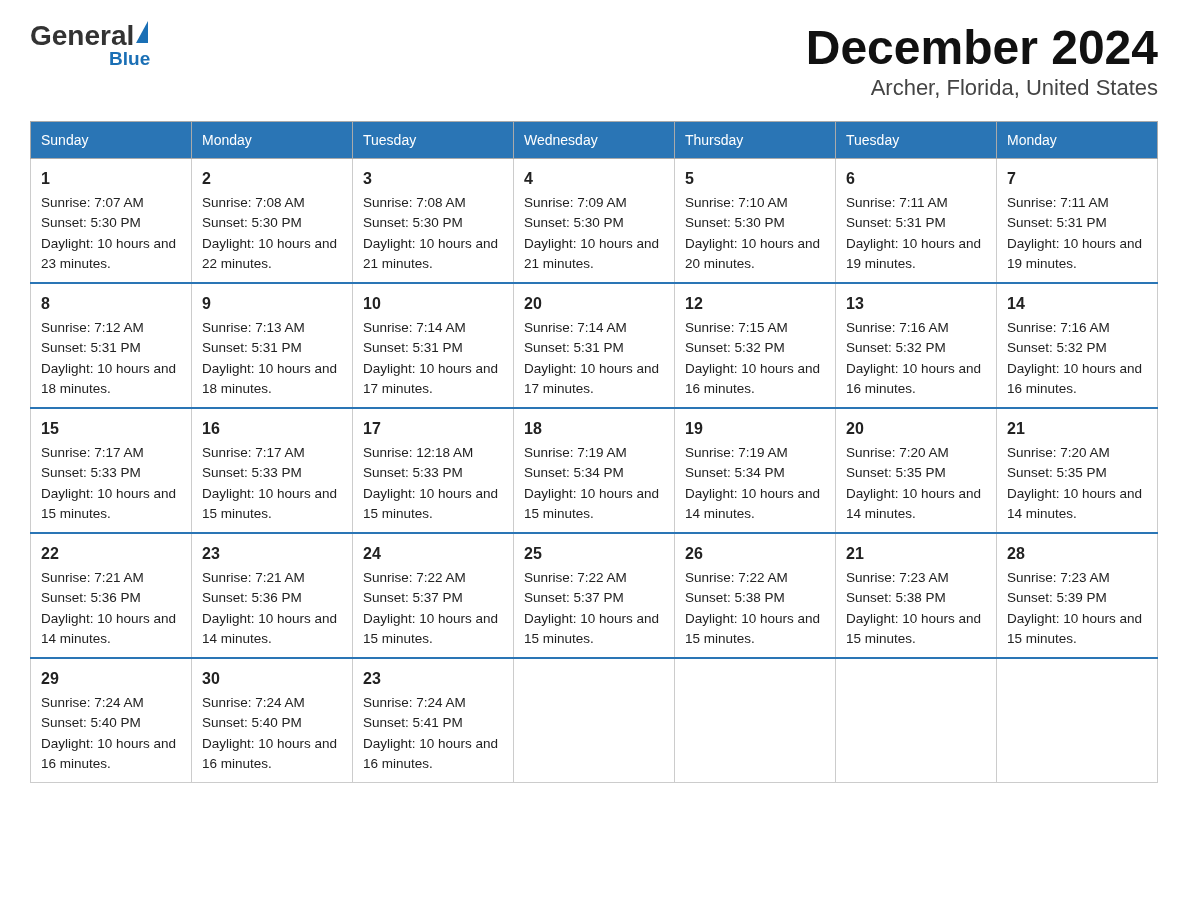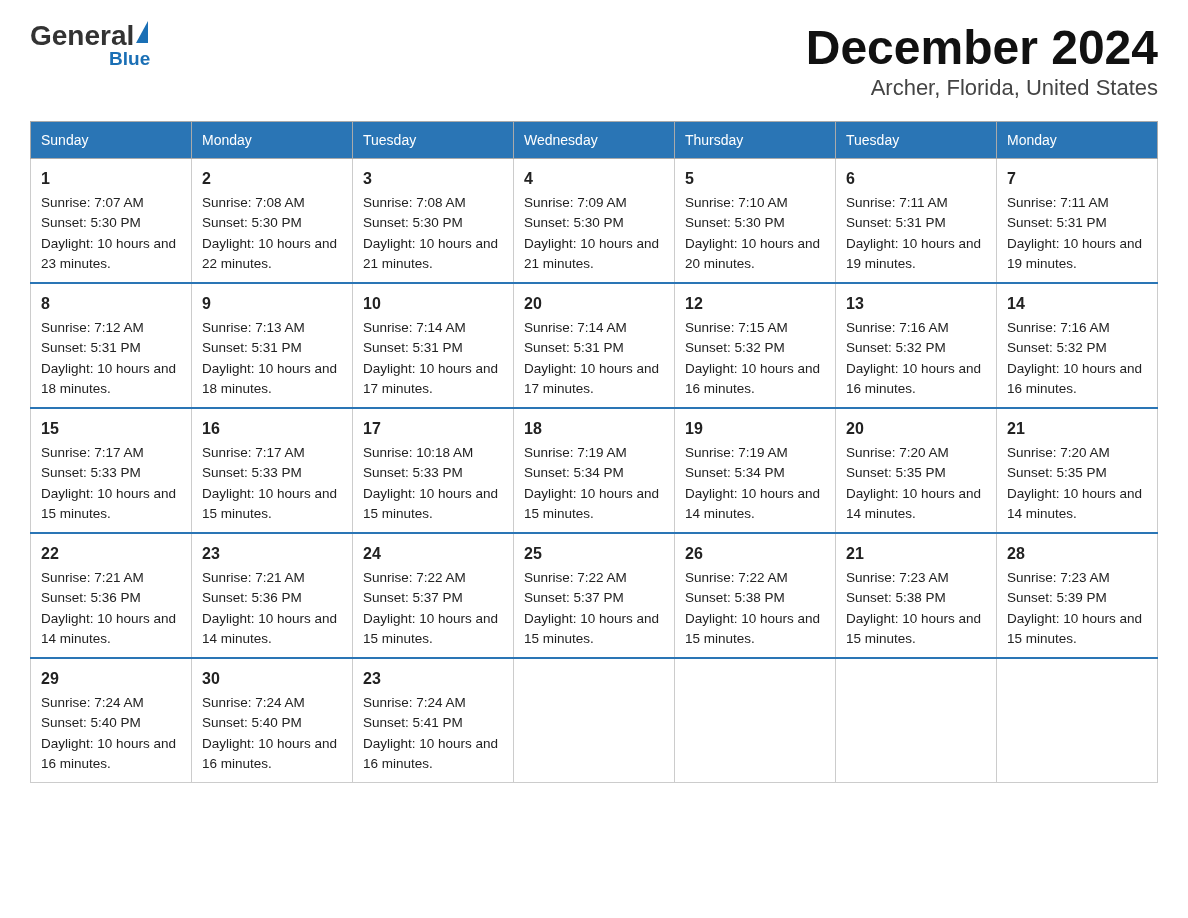--- a/index.html
+++ b/index.html
@@ -219,21 +219,21 @@
         <span>Daylight: 10 hours and 15 minutes.</span>
       </td>
         <td>
         <span class="day-num">16</span>
         <span>Sunrise: 7:17 AM</span><br>
         <span>Sunset: 5:33 PM</span><br>
         <span>Daylight: 10 hours and 15 minutes.</span>
       </td>
         <td>
         <span class="day-num">17</span>
-        <span>Sunrise: 10:18 AM</span><br>
+        <span>Sunrise: 12:18 AM</span><br>
         <span>Sunset: 5:33 PM</span><br>
         <span>Daylight: 10 hours and 15 minutes.</span>
       </td>
         <td>
         <span class="day-num">18</span>
         <span>Sunrise: 7:19 AM</span><br>
         <span>Sunset: 5:34 PM</span><br>
         <span>Daylight: 10 hours and 15 minutes.</span>
       </td>
         <td>

